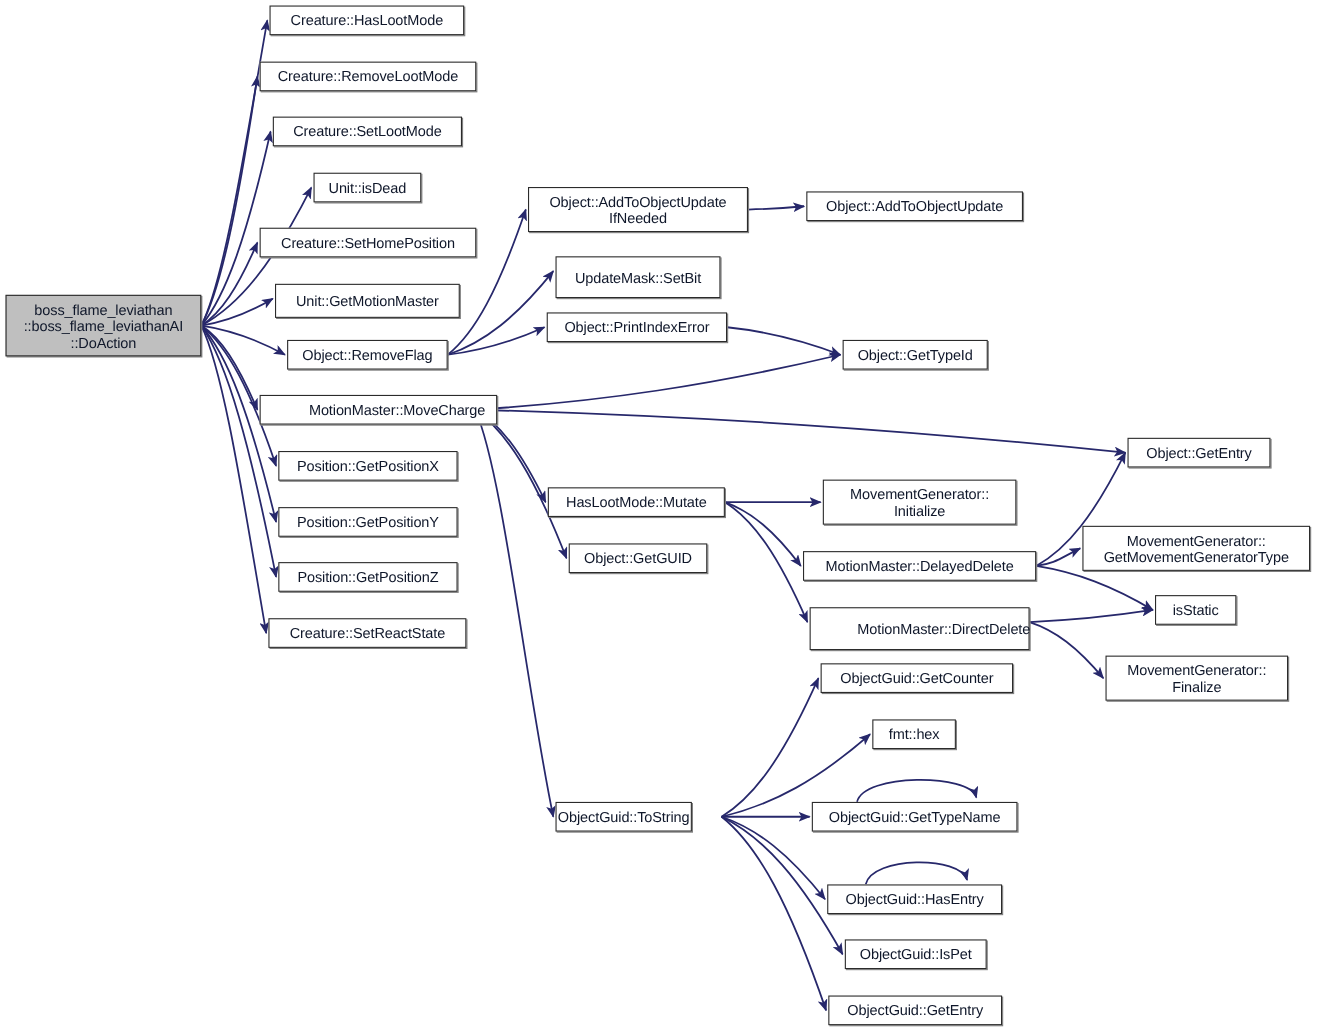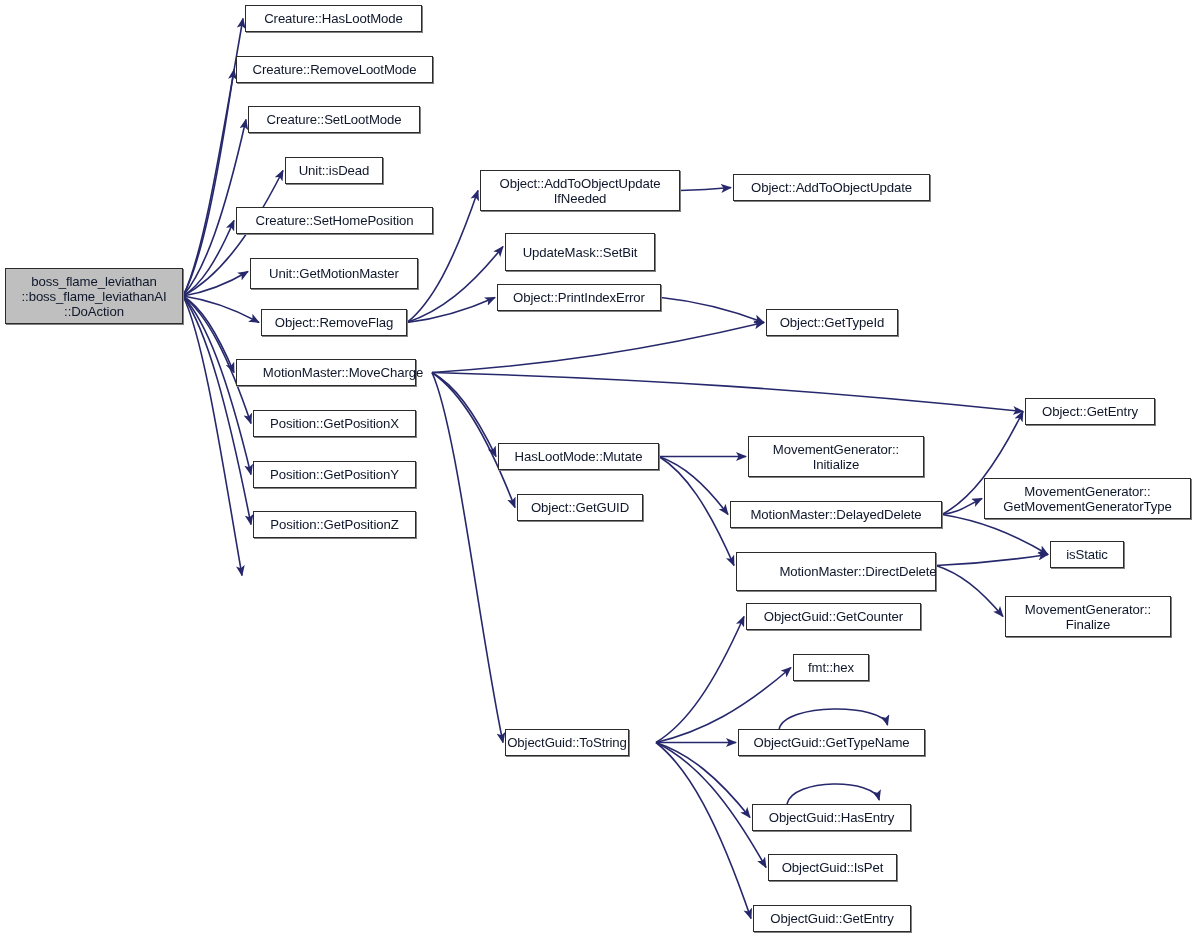--- a/index.html
+++ b/index.html
@@ -82,24 +82,25 @@
 <div class="node root" style="left: 5px; top: 268px; width: 178px; height: 56px;">boss_flame_leviathan
 ::boss_flame_leviathanAI
 ::DoAction</div>
     <div class="node" style="left: 245px; top: 5px; width: 177px; height: 27px;">Creature::HasLootMode</div>
     <div class="node" style="left: 236px; top: 56px; width: 197px; height: 27px;">Creature::RemoveLootMode</div>
     <div class="node" style="left: 248px; top: 106px; width: 172px; height: 27px;">Creature::SetLootMode</div>
     <div class="node" style="left: 285px; top: 157px; width: 98px; height: 27px;">Unit::isDead</div>
     <div class="node" style="left: 236px; top: 207px; width: 197px; height: 27px;">Creature::SetHomePosition</div>
     <div class="node" style="left: 250px; top: 258px; width: 168px; height: 31px;">Unit::GetMotionMaster</div>
     <div class="node" style="left: 261px; top: 309px; width: 146px; height: 27px;">Object::RemoveFlag</div>
-    <div class="node" style="left: 236px; top: 359px; width: 180px; height: 27px; padding-left: 34px;">MotionMaster::MoveCharge</div>
+    <div class="node" style="left: 236px; top: 359px; width: 216px; height: 27px; padding-left: 34px;">MotionMaster::MoveCharge</div>
     <div class="node" style="left: 253px; top: 410px; width: 163px; height: 27px;">Position::GetPositionX</div>
     <div class="node" style="left: 253px; top: 461px; width: 163px; height: 27px;">Position::GetPositionY</div>
     <div class="node" style="left: 253px; top: 511px; width: 163px; height: 27px;">Position::GetPositionZ</div>
+    <div class="node" style="left: 244px; top: 562px; width: 180px; height: 27px;">Creature::SetReactState</div>
     <div class="node" style="left: 480px; top: 170px; width: 200px; height: 41px;">Object::AddToObjectUpdate
 IfNeeded</div>
     <div class="node" style="left: 505px; top: 233px; width: 150px; height: 38px;">UpdateMask::SetBit</div>
     <div class="node" style="left: 497px; top: 284px; width: 164px; height: 27px;">Object::PrintIndexError</div>
     <div class="node" style="left: 733px; top: 174px; width: 197px; height: 27px;">Object::AddToObjectUpdate</div>
     <div class="node" style="left: 766px; top: 309px; width: 132px; height: 27px;">Object::GetTypeId</div>
     <div class="node" style="left: 498px; top: 443px; width: 161px; height: 27px;">HasLootMode::Mutate</div>
     <div class="node" style="left: 517px; top: 494px; width: 126px; height: 27px;">Object::GetGUID</div>
     <div class="node" style="left: 748px; top: 436px; width: 176px; height: 41px;">MovementGenerator::
 Initialize</div>

